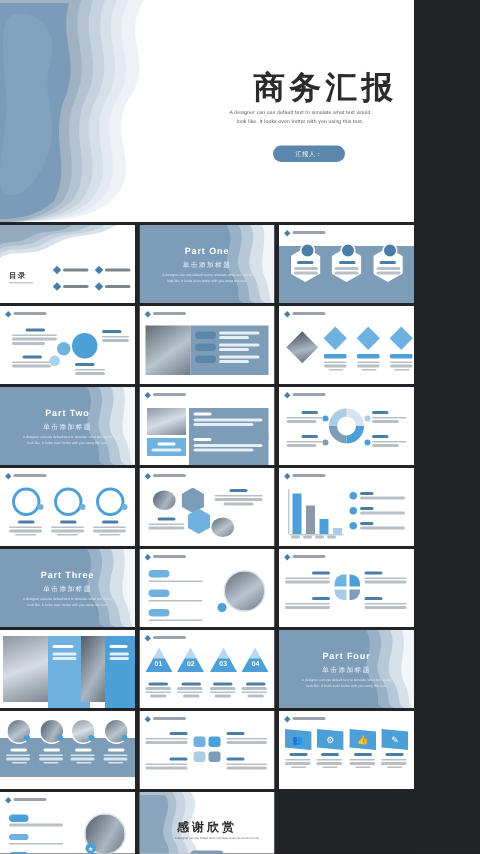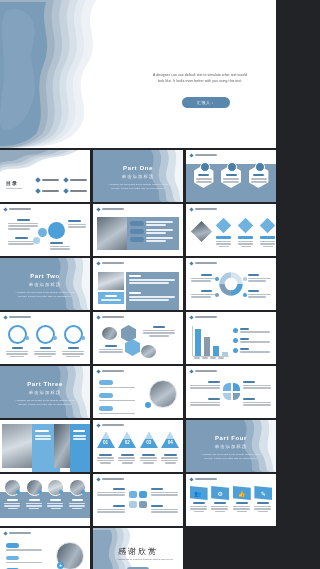--- a/index.html
+++ b/index.html
@@ -39,40 +39,41 @@
 
   
   .hexw{width:20px;height:23px;background:#fff;clip-path:polygon(50% 0,100% 25%,100% 75%,50% 100%,0 75%,0 25%);box-shadow:0 0 1px rgba(0,0,0,.25);}
   .circ{border-radius:50%;}
   .dmd{transform:rotate(45deg);}
 
   .photo{background:linear-gradient(145deg,#5f6b76,#b9c4ce 55%,#6e7a86);}
   .photo2{background:linear-gradient(160deg,#8d98a2,#d6dde4 50%,#7b8791);}
   .photo3{background:linear-gradient(120deg,#4e5a66,#aab6c2 60%,#6b7783);}
 
-  .thank{position:absolute;left:0;right:0;top:18px;text-align:center;font-size:8px;font-weight:400;color:#2b2b2b;letter-spacing:2px;}
+  .thank{position:absolute;left:0;right:0;top:18px;text-align:center;font-size:8px;font-weight:700;color:#2b2b2b;letter-spacing:2px;}
   .thank-sub{position:absolute;left:22px;right:8px;top:30px;text-align:center;font-size:1.9px;color:#6a6f74;line-height:1.9;}
   .thank-btn{position:absolute;left:50%;transform:translateX(-50%);top:39px;width:22px;height:4.6px;background:#7d9cb8;border-radius:3px;}
 </style>
 </head>
 <body>
 
 <div class="deck">
 
   <div class="slide" id="title-slide">
     <svg class="waves" viewBox="0 0 150 148" preserveAspectRatio="none">
       <path d="M0,0 L96,0 C80,26 104,40 86,66 C70,92 98,112 74,134 C60,146 40,148 0,148 Z" fill="#eef2f6"></path>
       <path d="M0,0 L86,0 C72,26 94,40 78,66 C63,92 88,112 66,134 C54,145 36,148 0,148 Z" fill="#e3eaf1"></path>
       <path d="M0,0 L78,0 C66,26 86,40 71,66 C57,92 80,112 60,134 C49,144 33,148 0,148 Z" fill="#d6e0e9"></path>
       <path d="M0,0 L70,0 C60,26 78,40 64,66 C51,92 72,112 54,134 C44,143 30,148 0,148 Z" fill="#c6d3de"></path>
       <path d="M0,0 L62,0 C53,26 70,40 57,66 C45,92 64,112 48,134 C39,142 26,148 0,148 Z" fill="#b3c3d1"></path>
       <path d="M0,0 L54,0 C46,26 62,40 50,66 C39,92 56,112 42,134 C34,141 23,148 0,148 Z" fill="#9fb3c4"></path>
       <path d="M0,2 L46,2 C39,26 54,40 43,66 C33,92 48,112 36,134 C29,140 20,146 0,146 Z" fill="#7a9cb8"></path>
       <path d="M8,10 C26,6 40,20 33,44 C27,66 42,84 30,108 C24,122 14,132 4,130 C-4,128 2,100 4,78 C6,56 -4,16 8,10 Z" fill="#8aa8c2" opacity=".55"></path>
     </svg>
+    <div class="t-title">商务汇报</div>
     <div class="t-sub">
       <div>A designer can use default text to simulate what text would</div>
       <div>look like. It looks even better with you using this text.</div>
     </div>
     <div class="t-btn">汇报人：</div>
   </div>
 
   <div class="grid">
 
     <div class="cellwrap">

